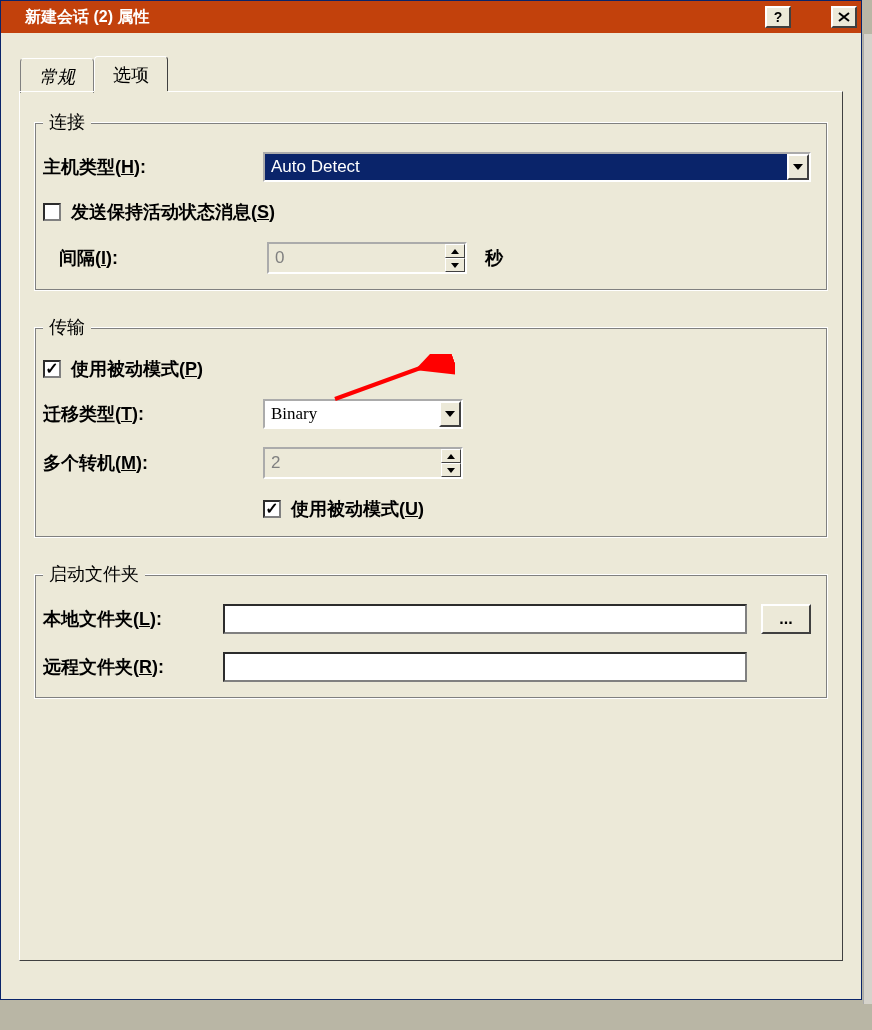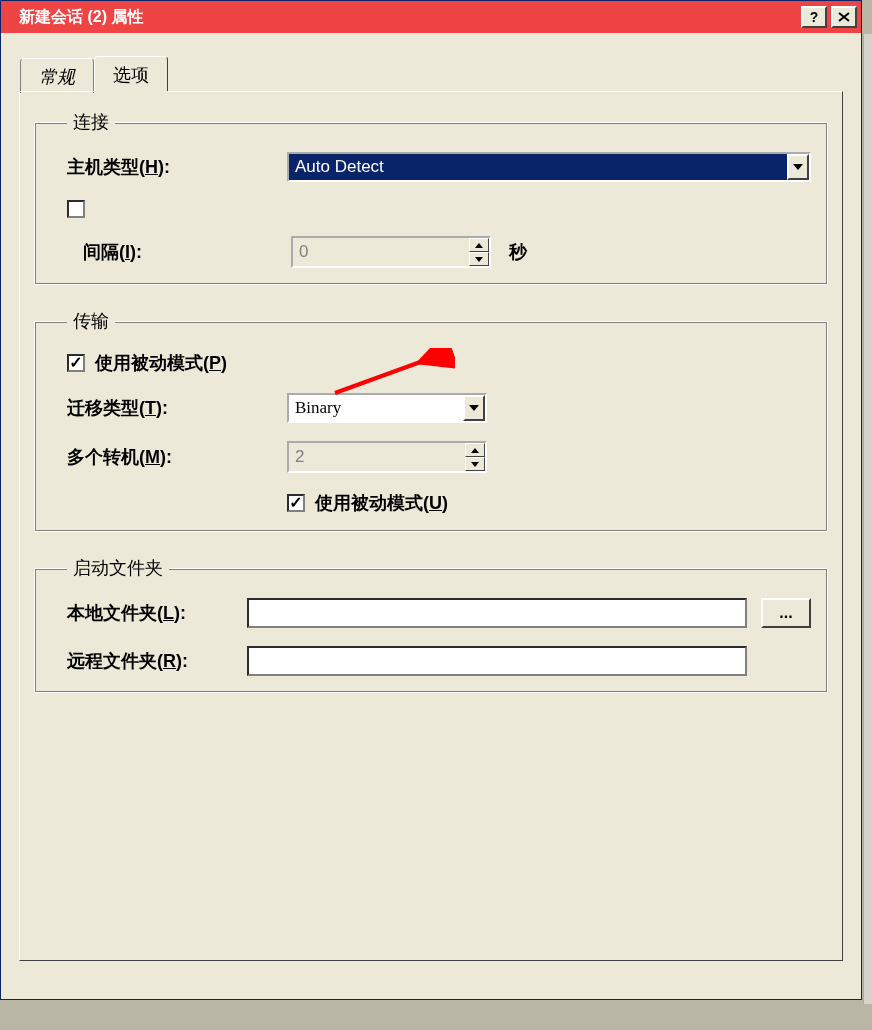--- a/index.html
+++ b/index.html
@@ -25,26 +25,27 @@
   .dialog {
     position: absolute;
     left: 0; top: 0;
     width: 862px; height: 1000px;
     background: #ece9d8;
     border: 1px solid #0a246a;
   }
 
   .titlebar {
     height: 32px;
-    background: #ef4444;
+    background: #c2410c;
     display: flex;
     align-items: center;
     color: #fff;
     font-weight: bold;
-    padding-left: 18px;
+    padding-left: 24px;
+    gap: 36px;
   }
   .titlebar .spacer { flex: 1; }
   .titlebar .btn {
     width: 26px; height: 22px;
     background: #ece9d8;
     border: 2px solid;
     border-color: #fff #404040 #404040 #fff;
     margin-right: 4px;
     display: flex; align-items: center; justify-content: center;
     color: #000; font-weight: bold; font-size: 14px;
@@ -91,21 +92,21 @@
     border-color: #fff #404040 #404040 #fff;
     padding: 18px 14px 14px 14px;
     position: relative;
     height: 870px;
   }
 
   fieldset.group {
     border: 1px solid #fff;
     box-shadow: inset 1px 1px 0 #808080, inset -1px -1px 0 #808080;
     margin: 0 0 24px 0;
-    padding: 18px 16px 16px 32px;
+    padding: 18px 16px 16px 8px;
     position: relative;
   }
   fieldset.group > legend {
     padding: 0 6px;
     font-size: 18px;
     background: #ece9d8;
   }
 
   .row {
     display: flex;
@@ -278,20 +279,23 @@
             <div class="arrow">
                 <div class="tri-down"></div>
               </div>
           </div>
         </div>
 
 
         <div class="row">
           <div class="checkbox">
             <div class="box"></div>
+            <span class="label">
+              <span>发送保持活动状态消息(</span><span class="u">S</span><span>)</span>
+            </span>
           </div>
         </div>
 
         <div class="row">
           <span class="label lbl-col-narrow">
             <span>间隔(</span><span class="u">I</span><span>):</span>
           </span>
           <div style="width:14px"></div>
           <div class="spin disabled">
             <div class="txt">0</div>

